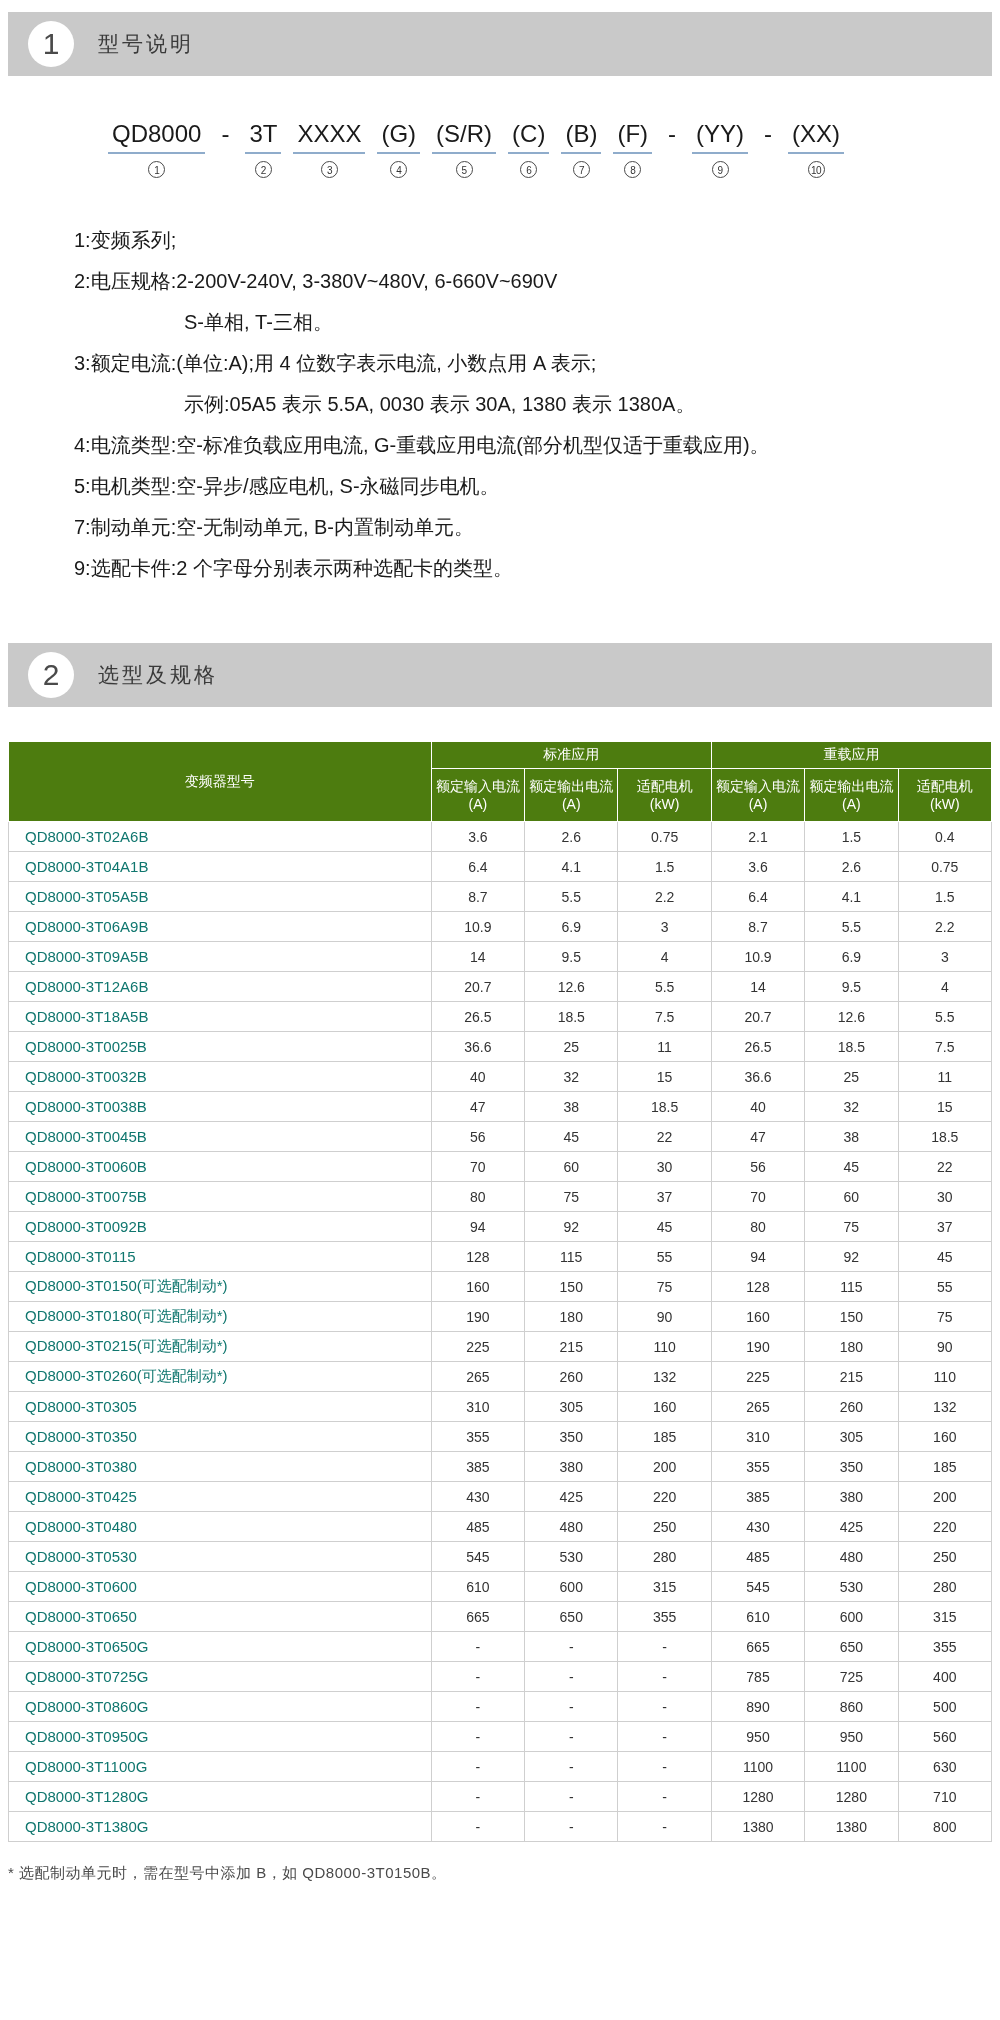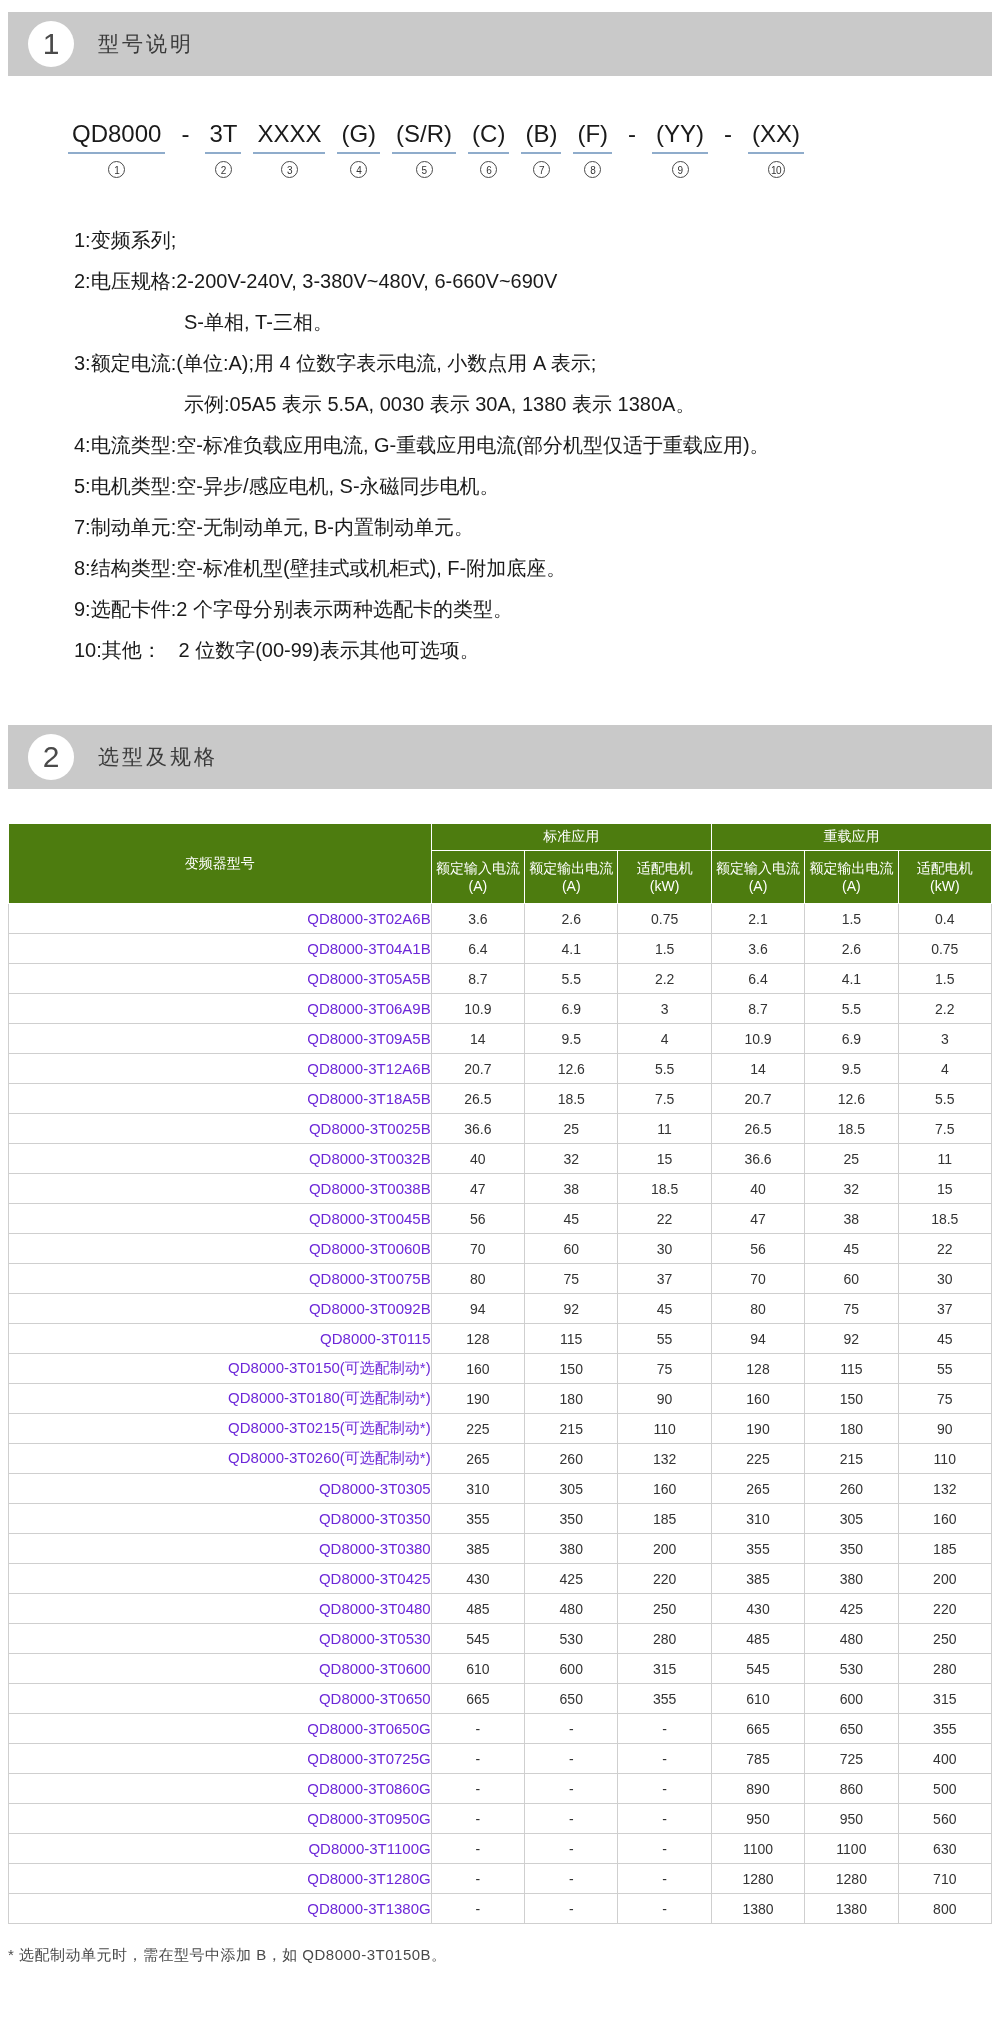--- a/index.html
+++ b/index.html
@@ -20,21 +20,21 @@
     font-size:30px;color:#4a4a4a;flex:0 0 46px;
   }
   .section-title{
     font-size:21px;font-weight:normal;color:#3a3a3a;margin:0 0 0 24px;
     letter-spacing:3px;
   }
 
   
   .model-diagram{
     display:flex;align-items:flex-start;gap:12px;
-    margin:44px 0 0 60px;
+    margin:44px 0 0 100px;
   }
   .seg{display:flex;flex-direction:column;align-items:center;}
   .seg-text{
     font-size:24px;color:#1a1a1a;padding:0 4px 4px 4px;white-space:nowrap;
   }
   .seg-text.underlined{border-bottom:2px solid #8faccb;}
   .seg-num{
     margin-top:7px;width:17px;height:17px;border-radius:50%;
     border:1px solid #4a4a4a;font-size:10px;line-height:17px;
     text-align:center;color:#333;letter-spacing:-0.5px;box-sizing:border-box;
@@ -58,21 +58,21 @@
     background:#4d7c0f;color:#ffffff;font-weight:normal;font-size:14px;
     border:1px solid #ffffff;text-align:center;vertical-align:middle;
   }
   .spec-table thead tr.group-row th{height:24px;}
   .spec-table thead tr.sub-row th{height:50px;line-height:18px;}
   .spec-table tbody td{
     border:1px solid #cfcfcf;height:29px;font-size:14px;color:#333;
     text-align:center;padding:0;
   }
   .spec-table tbody td.model-cell{
-    text-align:right;padding-left:16px;font-size:15px;color:#6d28d9;
+    text-align:left;padding-left:16px;font-size:15px;color:#0f766e;
   }
 
   .footnote{
     margin:22px 0 0 0;font-size:15px;color:#4a4a4a;letter-spacing:0.5px;
   }
 </style>
 </head>
 <body>
 
 <div class="page">
@@ -138,23 +138,21 @@
 
   <div class="notes" id="notes">
       <div class="note-line">1:变频系列;</div>
       <div class="note-line">2:电压规格:2-200V-240V, 3-380V~480V, 6-660V~690V</div>
       <div class="note-line indent">S-单相, T-三相。</div>
       <div class="note-line">3:额定电流:(单位:A);用 4 位数字表示电流, 小数点用 A 表示;</div>
       <div class="note-line indent">示例:05A5 表示 5.5A, 0030 表示 30A, 1380 表示 1380A。</div>
       <div class="note-line">4:电流类型:空-标准负载应用电流, G-重载应用电流(部分机型仅适于重载应用)。</div>
       <div class="note-line">5:电机类型:空-异步/感应电机, S-永磁同步电机。</div>
       <div class="note-line">7:制动单元:空-无制动单元, B-内置制动单元。</div>
-      <div class="note-line">8:结构类型:空-标准机型(壁挂式或机柜式), F-附加底座。</div>
       <div class="note-line">9:选配卡件:2 个字母分别表示两种选配卡的类型。</div>
-      <div class="note-line">10:其他：   2 位数字(00-99)表示其他可选项。</div>
     </div>
 
   <header class="section-bar section-bar-2">
     <div class="circle">
       <span>2</span>
     </div>
     <h1 class="section-title">选型及规格</h1>
   </header>
 
   <table class="spec-table">

